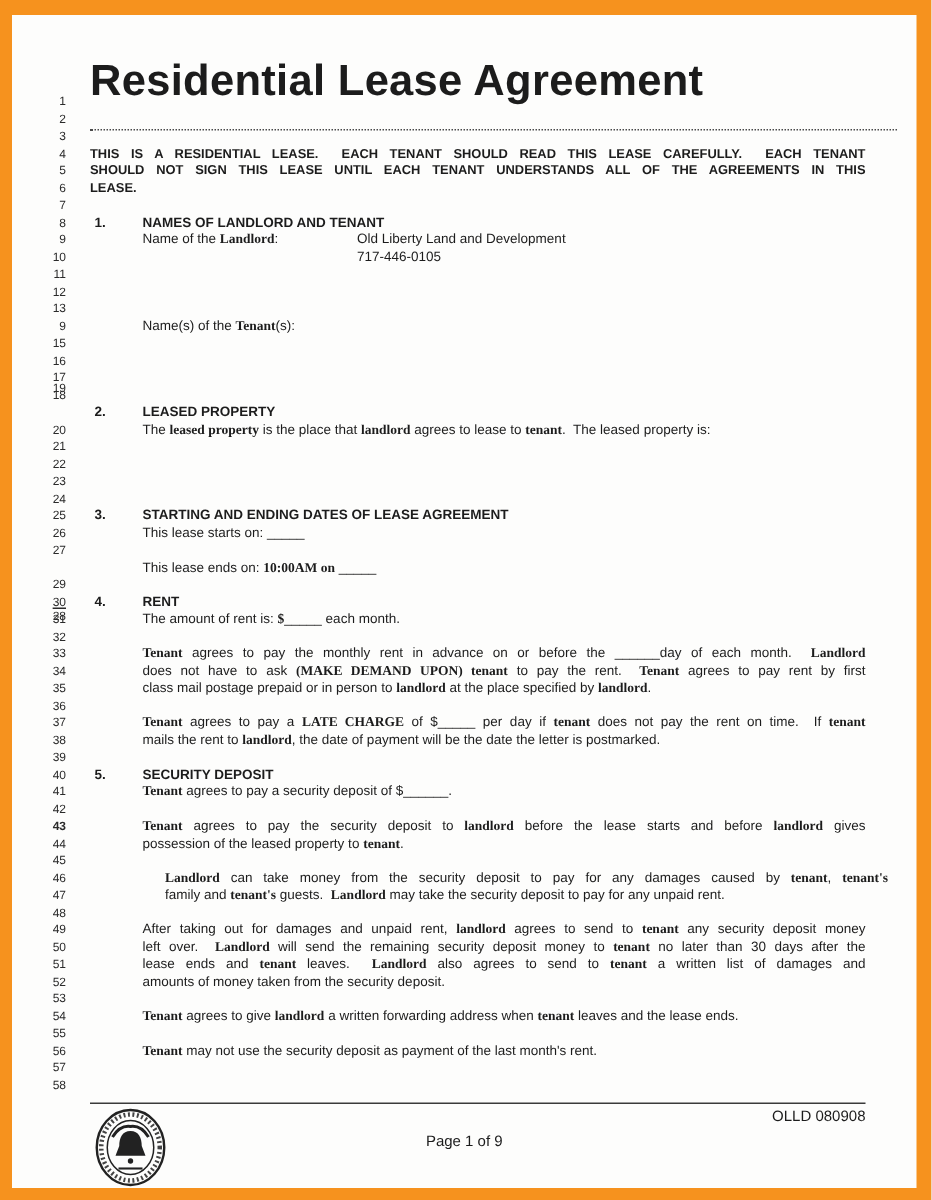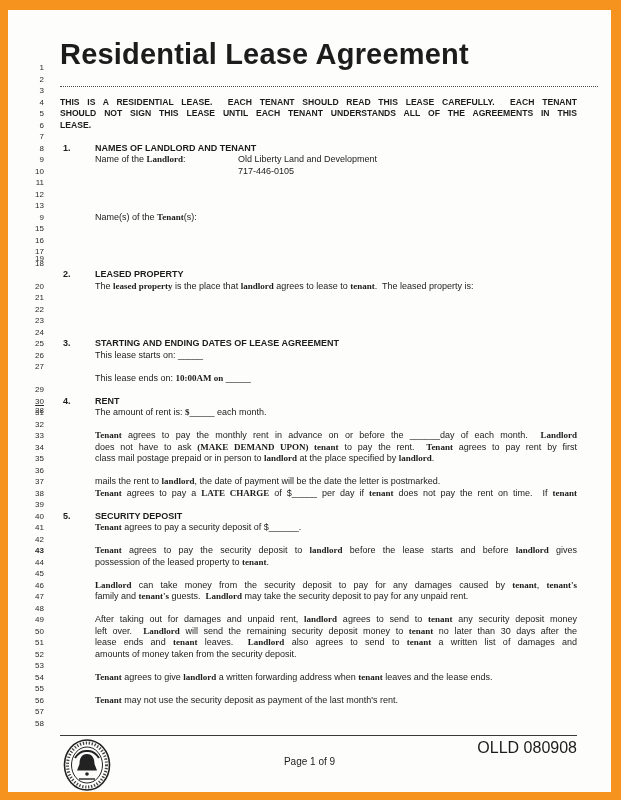--- a/index.html
+++ b/index.html
@@ -62,21 +62,21 @@
   
   .footer-rule {
     position: absolute;
     left: 52px; top: 725px;
     width: 517px; height: 0;
     border-top: 1px solid #3a3a3a;
   }
   .footer-code {
     position: absolute;
     right: 34px; top: 729px;
-    font-size: 16px;
+    font-size: 10px;
     color: #1c1c1c;
     padding-left: 16px;
   }
   .footer-page {
     position: absolute;
     left: 0; right: 0; top: 746px;
     text-align: center;
     font-size: 10px;
     color: #1c1c1c;
   }
@@ -189,33 +189,33 @@
         <div class="blk sec-head" style="top: 385.5px; left: 87px;">RENT</div>
         <div class="blk" style="top: 397px; left: 87px; width: 482px;">
           <div class="ln"><span>The amount of rent is: </span><span class="b">$</span><span>_____ each month.</span></div>
         </div>
         <div class="blk" style="top: 420px; left: 87px; width: 482px;">
           <div class="ln jl"><span class="b">Tenant</span><span> agrees to pay the monthly rent in advance on or before the ______day of each month.&nbsp; </span><span class="b">Landlord</span></div>
           <div class="ln jl"><span>does not have to ask </span><span class="b">(MAKE DEMAND UPON) tenant</span><span> to pay the rent.&nbsp; </span><span class="b">Tenant</span><span> agrees to pay rent by first</span></div>
           <div class="ln"><span>class mail postage prepaid or in person to </span><span class="b">landlord</span><span> at the place specified by </span><span class="b">landlord</span><span>.</span></div>
         </div>
         <div class="blk" style="top: 466px; left: 87px; width: 482px;">
+          <div class="ln jl"><span class="b">Tenant</span><span> agrees to pay a </span><span class="b">LATE CHARGE</span><span> of $_____ per day if </span><span class="b">tenant</span><span> does not pay the rent on time.&nbsp; If </span><span class="b">tenant</span></div>
           <div class="ln"><span>mails the rent to </span><span class="b">landlord</span><span>, the date of payment will be the date the letter is postmarked.</span></div>
-          <div class="ln jl"><span class="b">Tenant</span><span> agrees to pay a </span><span class="b">LATE CHARGE</span><span> of $_____ per day if </span><span class="b">tenant</span><span> does not pay the rent on time.&nbsp; If </span><span class="b">tenant</span></div>
         </div>
         <div class="blk sec-num" style="top: 500.5px; left: 55px;">5.</div>
         <div class="blk sec-head" style="top: 500.5px; left: 87px;">SECURITY DEPOSIT</div>
         <div class="blk" style="top: 512px; left: 87px; width: 482px;">
           <div class="ln"><span class="b">Tenant</span><span> agrees to pay a security deposit of $______.</span></div>
         </div>
         <div class="blk" style="top: 535px; left: 87px; width: 482px;">
           <div class="ln jl"><span class="b">Tenant</span><span> agrees to pay the security deposit to </span><span class="b">landlord</span><span> before the lease starts and before </span><span class="b">landlord</span><span> gives</span></div>
           <div class="ln"><span>possession of the leased property to </span><span class="b">tenant</span><span>.</span></div>
         </div>
-        <div class="blk" style="top: 569.5px; left: 87px; width: 482px;">
+        <div class="blk" style="top: 569.5px; left: 102px; width: 482px;">
           <div class="ln jl"><span class="b">Landlord</span><span> can take money from the security deposit to pay for any damages caused by </span><span class="b">tenant</span><span>, </span><span class="b">tenant's</span></div>
           <div class="ln"><span>family and </span><span class="b">tenant's</span><span> guests.&nbsp; </span><span class="b">Landlord</span><span> may take the security deposit to pay for any unpaid rent.</span></div>
         </div>
         <div class="blk" style="top: 604px; left: 87px; width: 482px;">
           <div class="ln jl"><span>After taking out for damages and unpaid rent, </span><span class="b">landlord</span><span> agrees to send to </span><span class="b">tenant</span><span> any security deposit money</span></div>
           <div class="ln jl"><span>left over.&nbsp; </span><span class="b">Landlord</span><span> will send the remaining security deposit money to </span><span class="b">tenant</span><span> no later than 30 days after the</span></div>
           <div class="ln jl"><span>lease ends and </span><span class="b">tenant</span><span> leaves.&nbsp; </span><span class="b">Landlord</span><span> also agrees to send to </span><span class="b">tenant</span><span> a written list of damages and</span></div>
           <div class="ln"><span>amounts of money taken from the security deposit.</span></div>
         </div>
         <div class="blk" style="top: 661.5px; left: 87px; width: 482px;">

